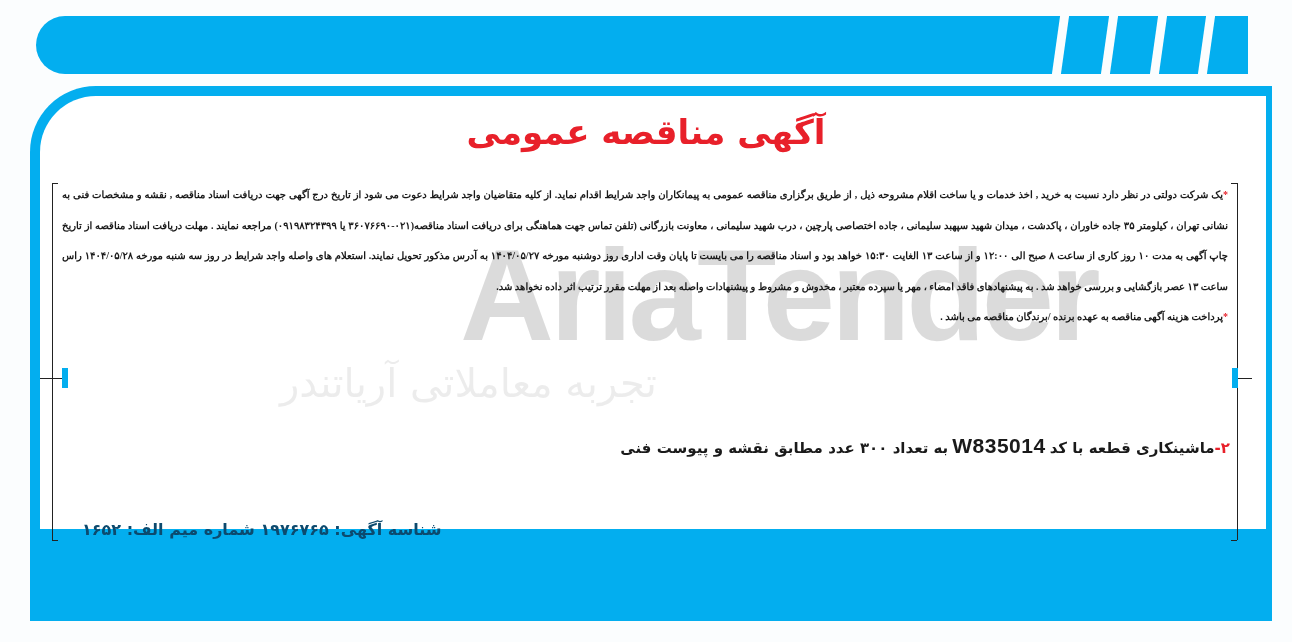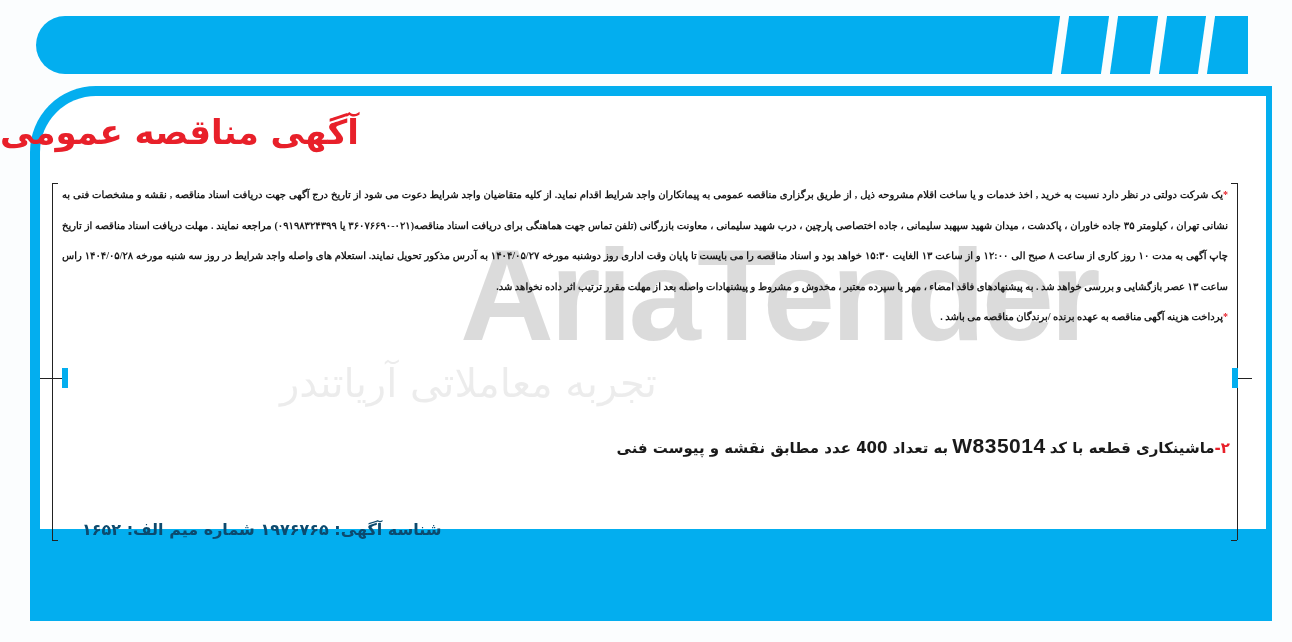--- a/index.html
+++ b/index.html
@@ -47,21 +47,21 @@
     .wm-latin {
       position: absolute; left: 200px; top: 20px; font-family: "Liberation Sans", sans-serif;
       font-size: 130px; font-weight: bold; color: #404040; letter-spacing: -4px;
     }
     .wm-persian {
       position: absolute; left: 20px; top: 160px; font-size: 40px; color: #999; letter-spacing: 18px;
       direction: rtl; white-space: nowrap;
     }
 
     .title {
-      position: absolute; left: 0; top: 112px; width: 1292px; text-align: left;
+      position: absolute; left: 0; top: 112px; width: 1292px; text-align: center;
       color: #e8202a; font-size: 34px; font-weight: bold; direction: rtl;
       font-family: "DejaVu Sans", sans-serif;
     }
 
     .body-text {
       position: absolute; left: 62px; top: 180px; width: 1166px;
       direction: rtl; text-align: justify; color: #1a1a1a;
       font-family: Liberation Serif, serif; font-weight: bold;
       font-size: 10px; line-height: 30.5px;
     }
@@ -119,21 +119,21 @@
 
 <div class="title">آگهی مناقصه عمومی</div>
 
 <div class="body-text">
   <p><span class="star">*</span><span>یک شرکت دولتی در نظر دارد نسبت به خرید , اخذ خدمات و یا ساخت اقلام مشروحه ذیل , از طریق برگزاری مناقصه عمومی به پیمانکاران واجد شرایط اقدام نماید. از کلیه متقاضیان واجد شرایط دعوت می شود از تاریخ درج آگهی جهت دریافت اسناد مناقصه , نقشه و مشخصات فنی به نشانی تهران ، کیلومتر ۳۵ جاده خاوران ، پاکدشت ، میدان شهید سپهبد سلیمانی ، جاده اختصاصی پارچین ، درب شهید سلیمانی ، معاونت بازرگانی (تلفن تماس جهت هماهنگی برای دریافت اسناد مناقصه(۰۲۱-۳۶۰۷۶۶۹۰ یا ۰۹۱۹۸۳۲۴۳۹۹) مراجعه نمایند . مهلت دریافت اسناد مناقصه از تاریخ چاپ آگهی به مدت ۱۰ روز کاری از ساعت ۸ صبح الی ۱۲:۰۰ و از ساعت ۱۳ الغایت ۱۵:۳۰ خواهد بود و اسناد مناقصه را می بایست تا پایان وقت اداری روز دوشنبه مورخه ۱۴۰۴/۰۵/۲۷ به آدرس مذکور تحویل نمایند. استعلام های واصله واجد شرایط در روز سه شنبه مورخه ۱۴۰۴/۰۵/۲۸ راس ساعت ۱۳ عصر بازگشایی و بررسی خواهد شد . به پیشنهادهای فاقد امضاء ، مهر یا سپرده معتبر ، مخدوش و مشروط و پیشنهادات واصله بعد از مهلت مقرر ترتیب اثر داده نخواهد شد.</span></p>
   <p><span class="star">*</span><span>پرداخت هزینه آگهی مناقصه به عهده برنده /برندگان مناقصه می باشد .</span></p>
 </div>
 
 <div class="items">
   <div class="item">
-    <span class="num">۲-</span><span>ماشینکاری قطعه با کد</span><span class="code">W835014</span><span>به تعداد 400 عدد مطابق نقشه و پیوست فنی</span>
+    <span class="num">۲-</span><span>ماشینکاری قطعه با کد</span><span class="code">W835014</span><span>به تعداد ۳۰۰ عدد مطابق نقشه و پیوست فنی</span>
   </div>
 </div>
 
 <div class="footer-id">
   <span>شناسه آگهی:</span>
   <span>۱۹۷۶۷۶۵</span>
   <span>شماره میم الف:</span>
   <span>۱۶۵۲</span>
 </div>
 

